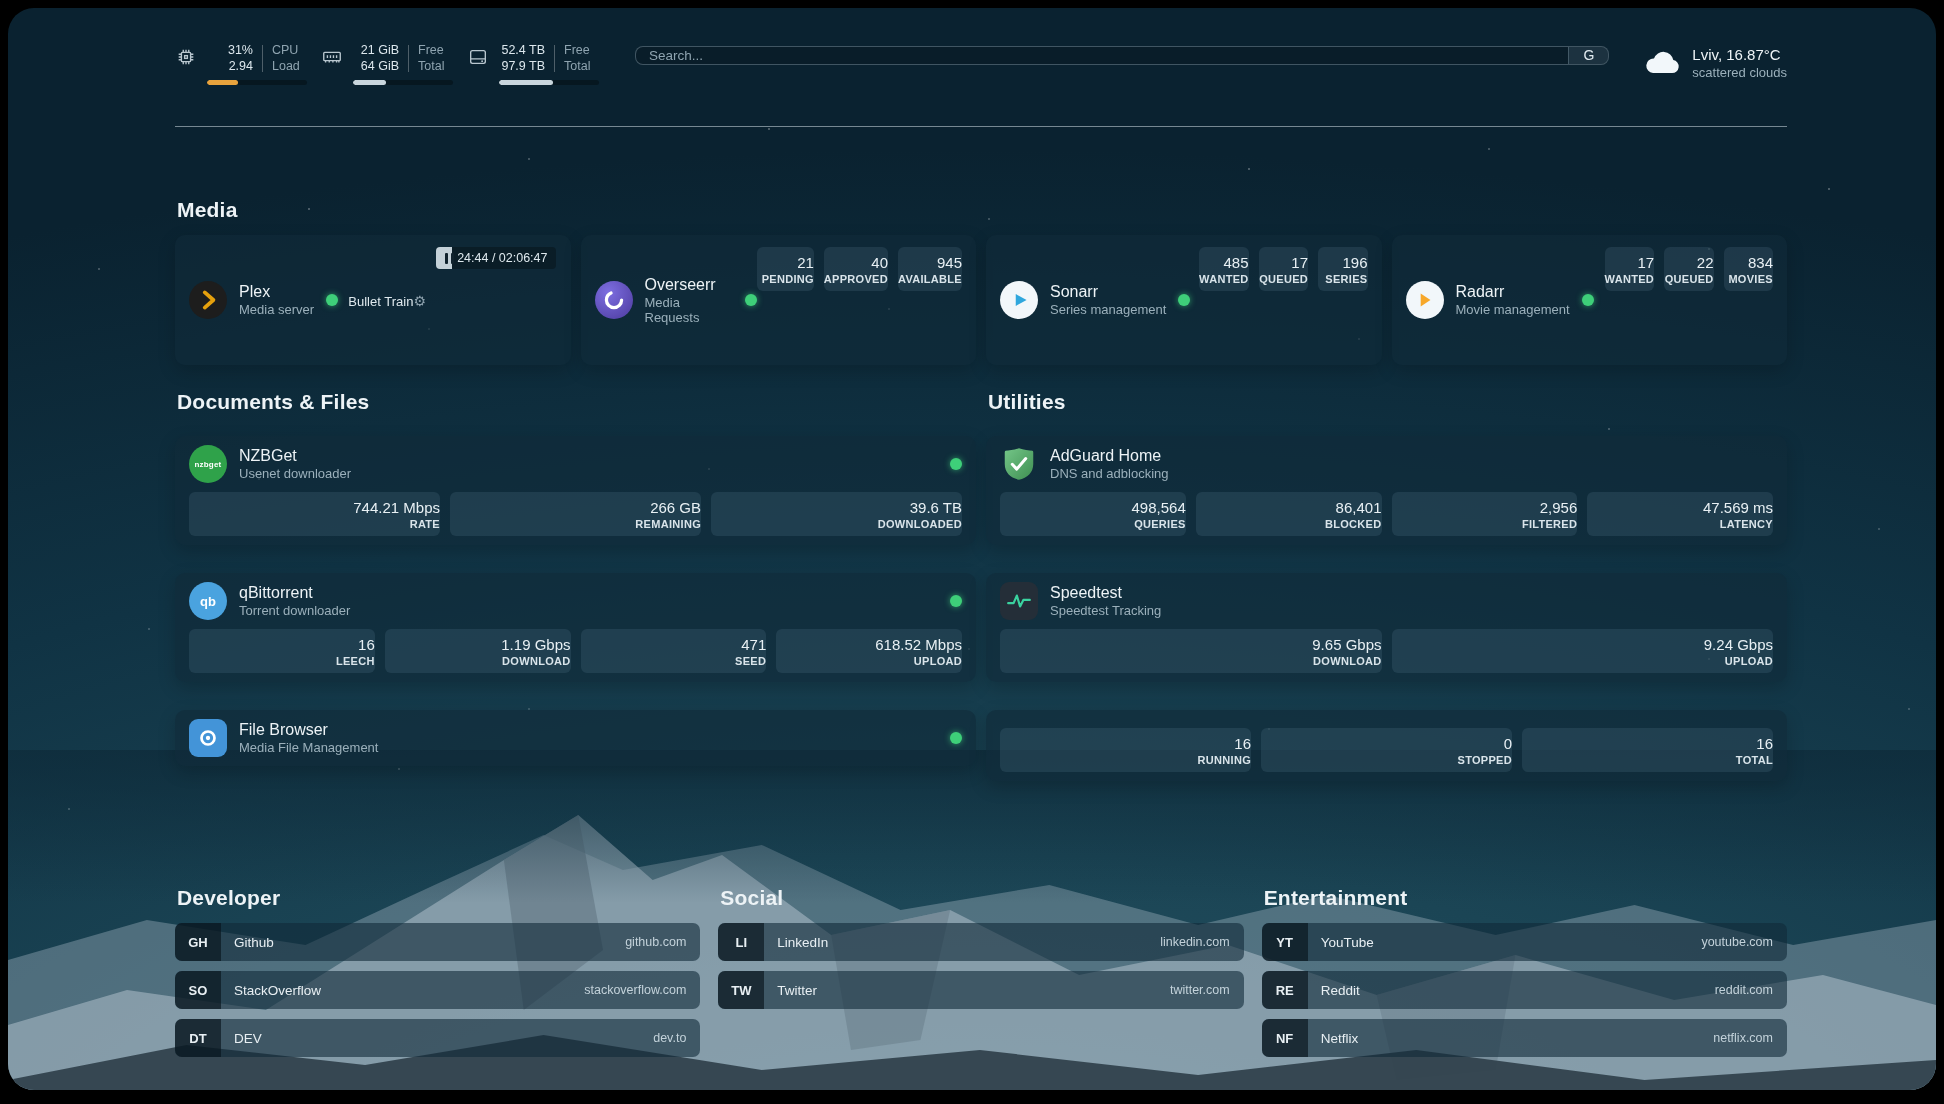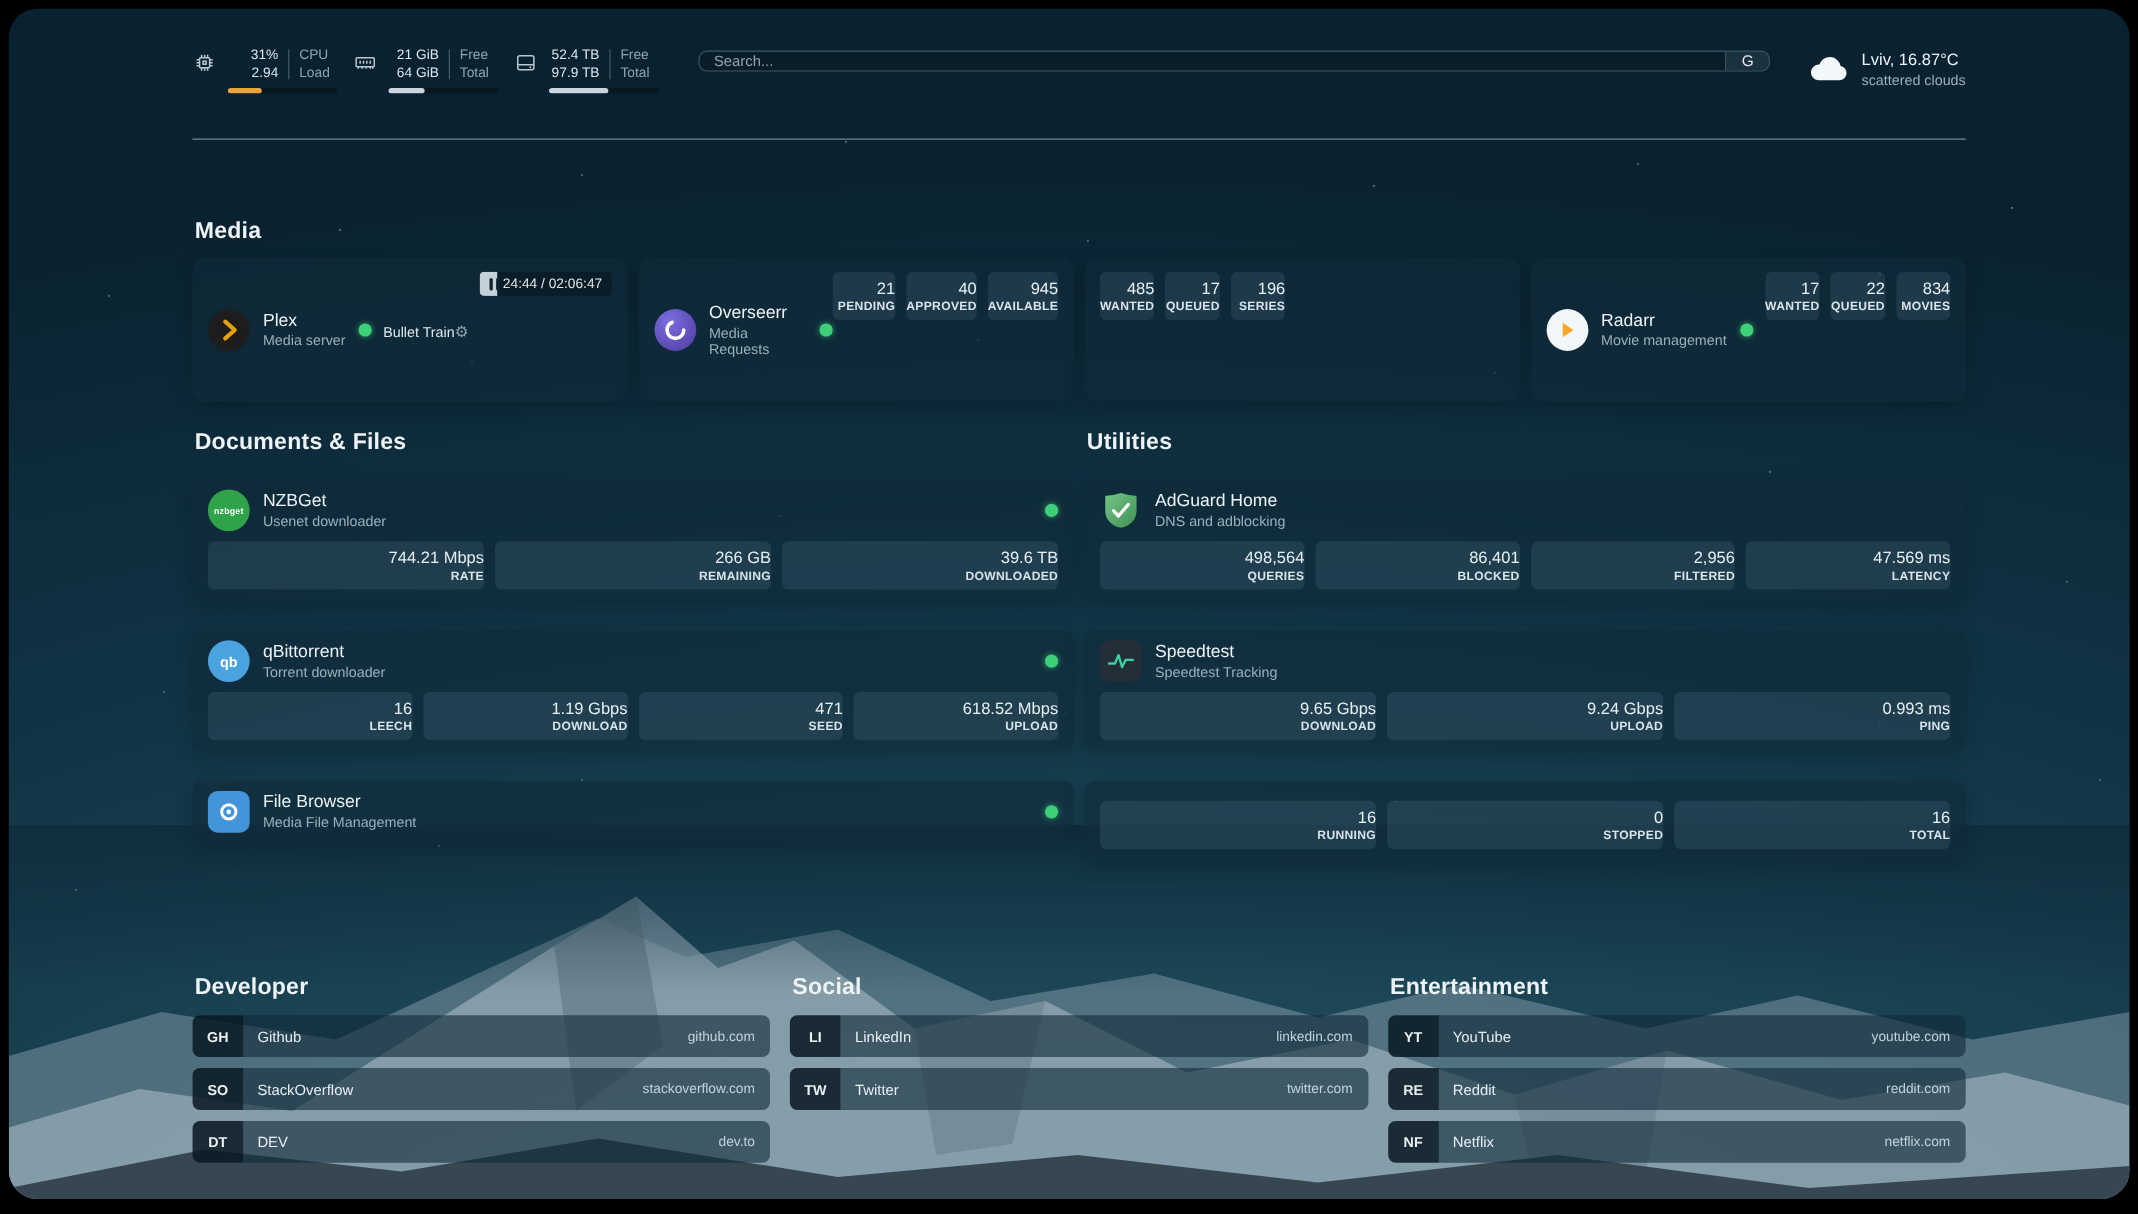--- a/index.html
+++ b/index.html
@@ -278,20 +278,32 @@
                 <span class="l">APPROVED</span>
           </div>
           <div class="stat">
             <span class="v">945</span>
                 <span class="l">AVAILABLE</span>
           </div>
         </div>
       </div>
 
       <div class="card tall">
+        <div class="card-head">
+          <span class="appicon i-sonarr">
+            <svg viewBox="0 0 24 24">
+                  <path d="M9 6.5l10 5.5-10 5.5z" fill="#2fa7dd"></path>
+                </svg>
+          </span>
+          <div>
+            <div class="app-name">Sonarr</div>
+            <div class="app-desc">Series management</div>
+          </div>
+          <span class="dot"></span>
+        </div>
         <div class="stats">
           <div class="stat">
             <span class="v">485</span>
                 <span class="l">WANTED</span>
           </div>
           <div class="stat">
             <span class="v">17</span>
                 <span class="l">QUEUED</span>
           </div>
           <div class="stat">
@@ -463,24 +475,20 @@
       </div>
       <div class="stats">
         <div class="stat">
           <span class="v">9.65 Gbps</span>
               <span class="l">DOWNLOAD</span>
         </div>
         <div class="stat">
           <span class="v">9.24 Gbps</span>
               <span class="l">UPLOAD</span>
         </div>
-        <div class="stat">
-          <span class="v">0.993 ms</span>
-              <span class="l">PING</span>
-        </div>
       </div>
     </div>
 
     <div class="card small">
       <div class="stats">
         <div class="stat">
           <span class="v">16</span>
               <span class="l">RUNNING</span>
         </div>
         <div class="stat">

